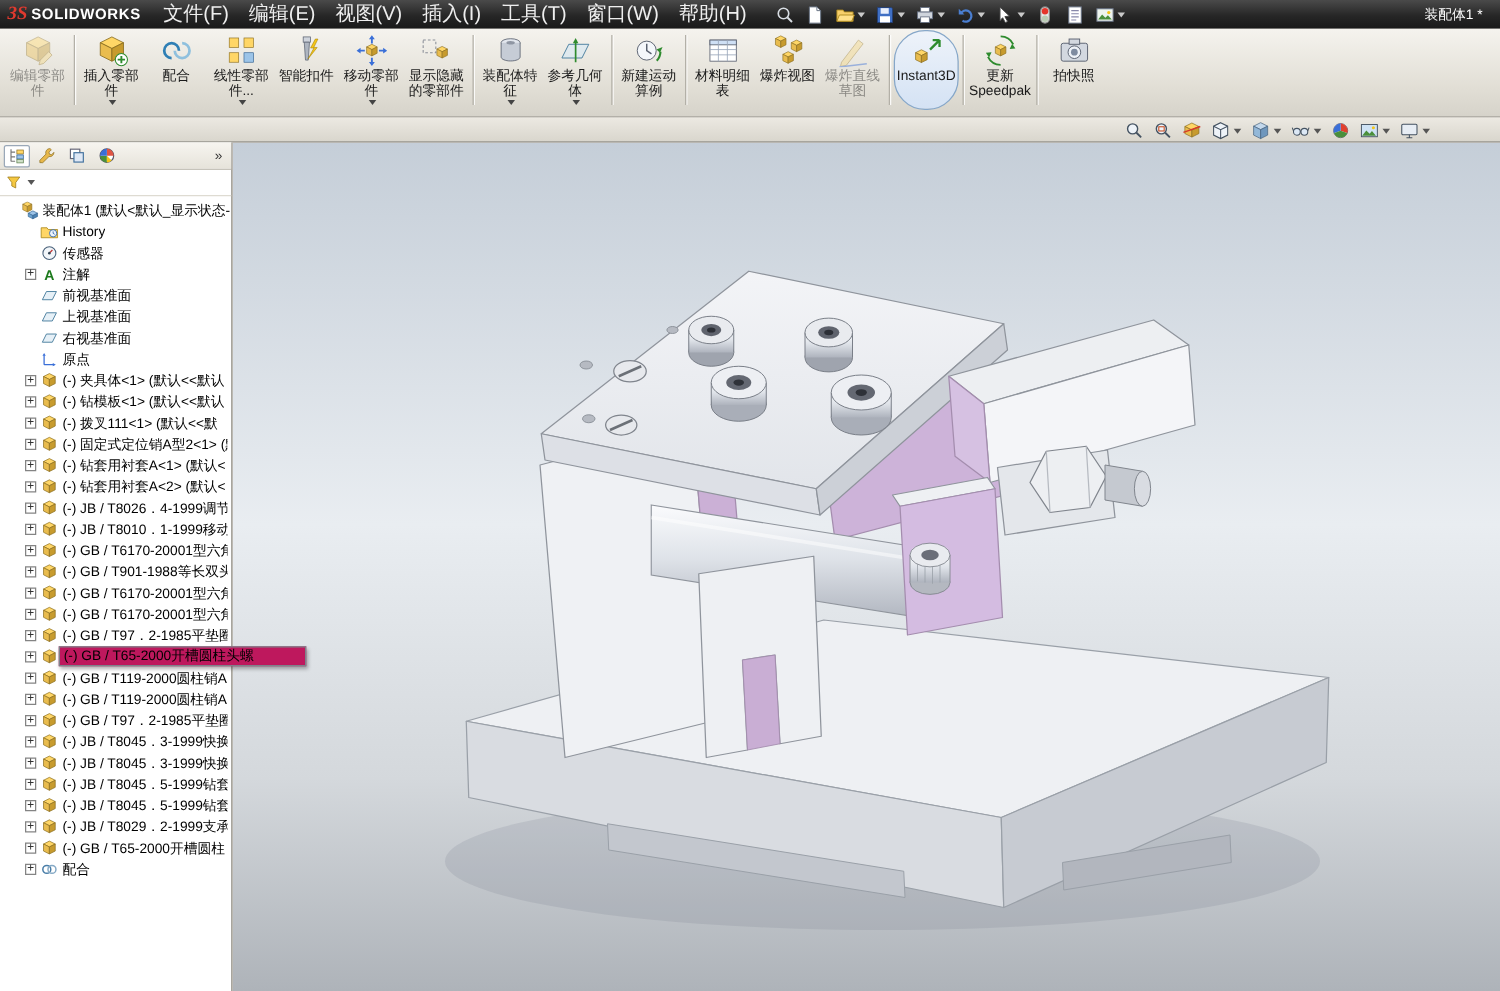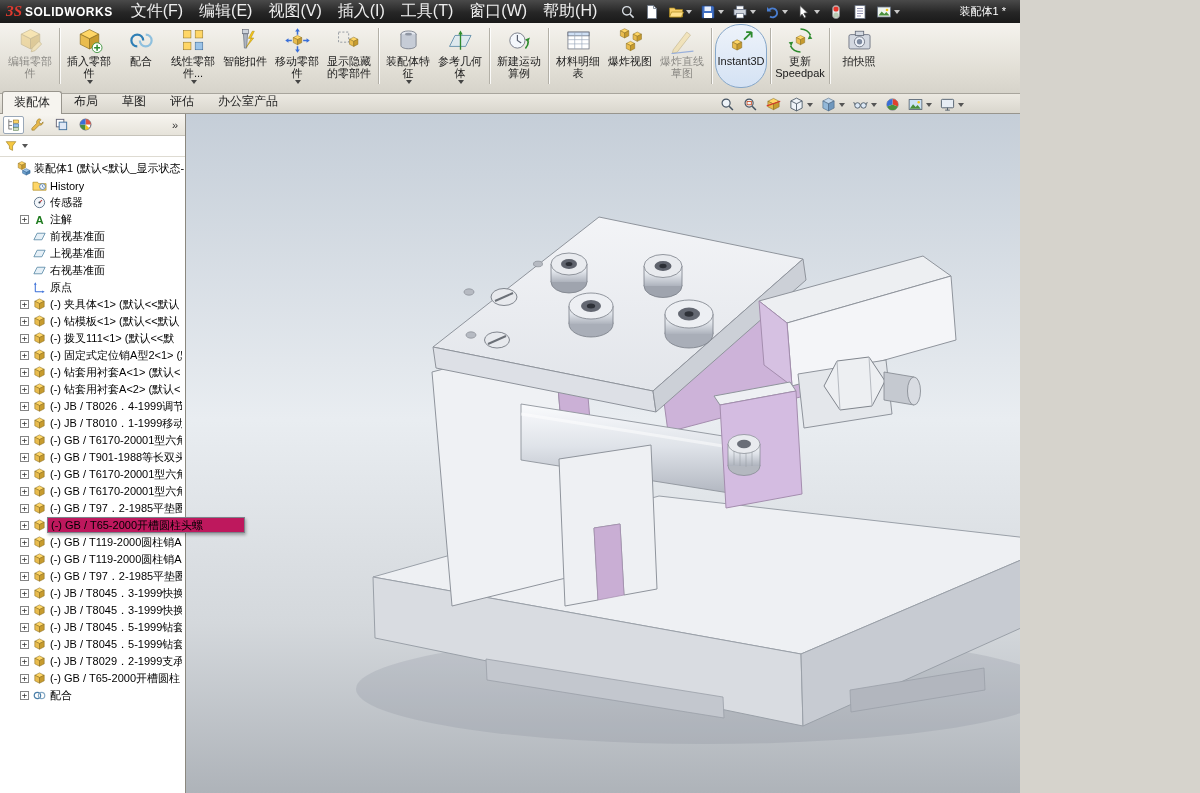--- a/index.html
+++ b/index.html
@@ -2,21 +2,21 @@
 <html><head>
 <meta charset="utf-8">
 <style>
   * { box-sizing: border-box; }
   html,body { margin:0; padding:0; }
   body {
     width:1200px; height:793px; overflow:hidden;
     font-family:"Liberation Sans","DejaVu Sans",sans-serif;
     background:#d6d3cc; user-select:none;
   }
-  .app { width:1020px; height:793px; position:relative; overflow:hidden; display:flex; flex-direction:column; }
+  .app { width:1200px; height:793px; position:relative; overflow:hidden; display:flex; flex-direction:column; }
 
   
   .titlebar { height:23px; flex:none; display:flex; align-items:center;
     background:linear-gradient(#4a4a4a,#262626 55%,#191919); color:#eee; }
   .logo { display:flex; align-items:baseline; gap:3px; padding:0 10px 0 6px; flex:none; }
   .logo-b { color:#e03a2f; font:italic bold 15px "Liberation Serif","DejaVu Serif",serif; }
   .logo-t { font-weight:bold; font-size:12px; letter-spacing:.5px; color:#fff; }
   .menubar { display:flex; align-items:center; }
   .menu-item { padding:3px 8px; font-size:16px; color:#eee; cursor:default; white-space:nowrap; }
   .qat { display:flex; align-items:center; margin-left:12px; gap:2px; }
@@ -617,28 +617,20 @@
             <use href="#r-snapshot"></use>
           </svg>
           <span class="rb-label">拍快照</span>
 
         </div>
 
       </div>
     </div>
 
   <div class="tabrow">
-    <div class="tabs">
-
-    <div class="tab active">装配体</div>
-        <div class="tab">布局</div>
-        <div class="tab">草图</div>
-        <div class="tab">评估</div>
-        <div class="tab">办公室产品</div>
-      </div>
     <div class="hud">
 
         <span class="hud-btn">
           <svg>
             <use href="#h-zoomfit"></use>
           </svg>
 
         </span>
 
         <span class="hud-btn">

